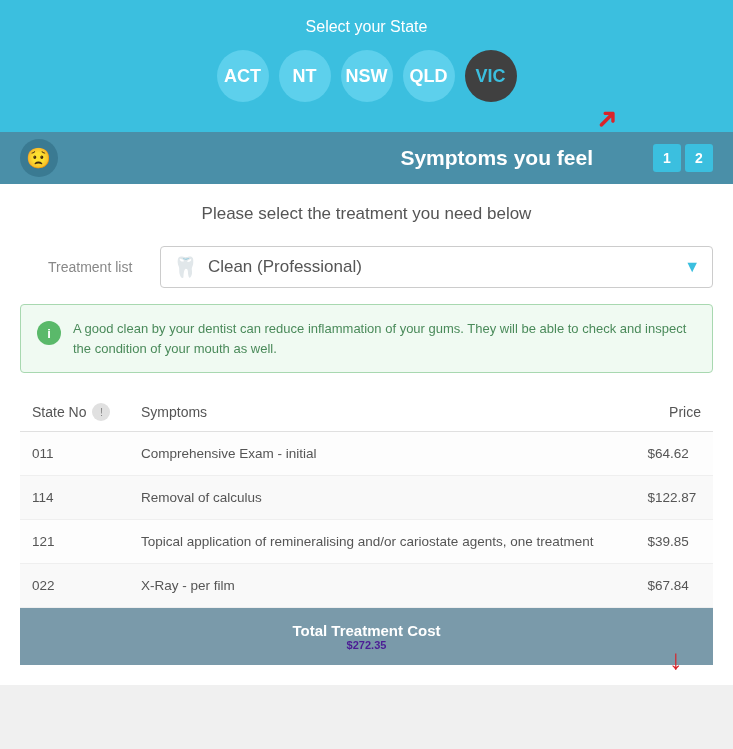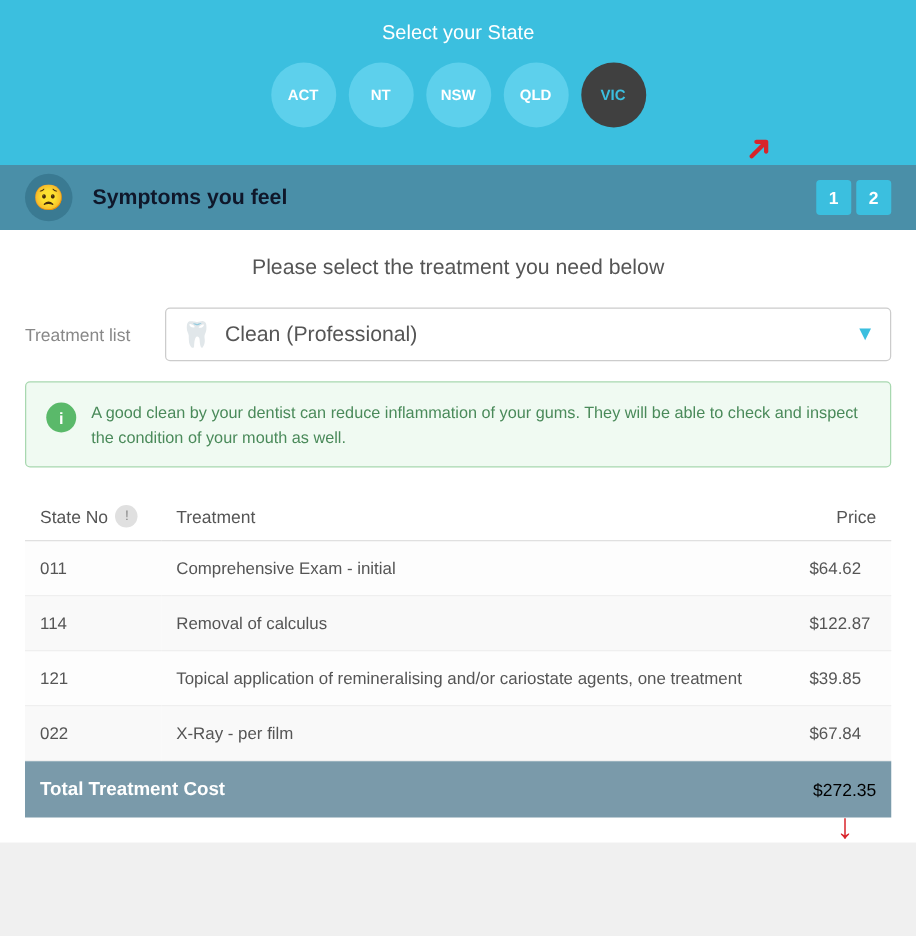--- a/index.html
+++ b/index.html
@@ -29,21 +29,21 @@
       position: relative;
     }
     .state-btn {
       width: 52px;
       height: 52px;
       border-radius: 50%;
       background: #5dd0ec;
       color: #fff;
       border: none;
       cursor: pointer;
-      font-size: 12px;
+      font-size: 18px;
       font-weight: bold;
       display: flex;
       align-items: center;
       justify-content: center;
     }
     .state-btn.active {
       background: #404040;
       color: #3bbfdf;
     }
     .arrow-indicator {
@@ -69,25 +69,25 @@
       background: #3a7a92;
       border-radius: 50%;
       display: flex;
       align-items: center;
       justify-content: center;
       color: #ccc;
       font-size: 20px;
       margin-right: 16px;
     }
     .nav-title {
-      color: #0f172a;
-      font-size: 17px;
+      color: #ffffff;
+      font-size: 21px;
       font-weight: bold;
       flex: 1;
-      text-align: left;
+      text-align: right;
       margin-right: 60px;
     }
     .nav-steps {
       display: flex;
       gap: 4px;
     }
     .nav-step {
       width: 28px;
       height: 28px;
       background: #3bbfdf;
@@ -111,20 +111,21 @@
       font-size: 17px;
       margin-bottom: 22px;
     }
 
     
     .treatment-row {
       display: flex;
       align-items: center;
       margin-bottom: 16px;
       gap: 12px;
+      margin-left: 28px;
     }
     .treatment-label {
       color: #888;
       font-size: 14px;
       min-width: 100px;
     }
     .treatment-select-wrapper {
       flex: 1;
       position: relative;
       border: 1px solid #ccc;
@@ -231,30 +232,31 @@
     }
 
     
     .total-row {
       background: #7a9aaa;
       display: flex;
       justify-content: space-between;
       align-items: center;
       padding: 14px 12px;
       position: relative;
+      flex-direction: column;
     }
     .total-label {
       color: #fff;
       font-size: 15px;
       font-weight: bold;
     }
     .total-amount {
-      color: #000000;
-      font-size: 14px;
-      font-weight: normal;
+      color: #4c1d95;
+      font-size: 11px;
+      font-weight: bold;
     }
     .total-arrow {
       position: absolute;
       right: 30px;
       top: 36px;
       color: #d9242a;
       font-size: 28px;
     }
   </style>
 </head>
@@ -300,21 +302,21 @@
 
   <table class="treatment-table">
     <thead>
       <tr>
         <th>
           <div class="item-no-header">
             <span>State No</span>
             <div class="info-badge">!</div>
           </div>
         </th>
-        <th>Treatment</th>
+        <th>Symptoms</th>
         <th class="price-col">Price</th>
       </tr>
     </thead>
     <tbody id="table-body">
     <tr>
       <td>011</td>
       <td>Comprehensive Exam - initial</td>
       <td class="price-cell">$64.62</td>
     </tr>
         <tr>

